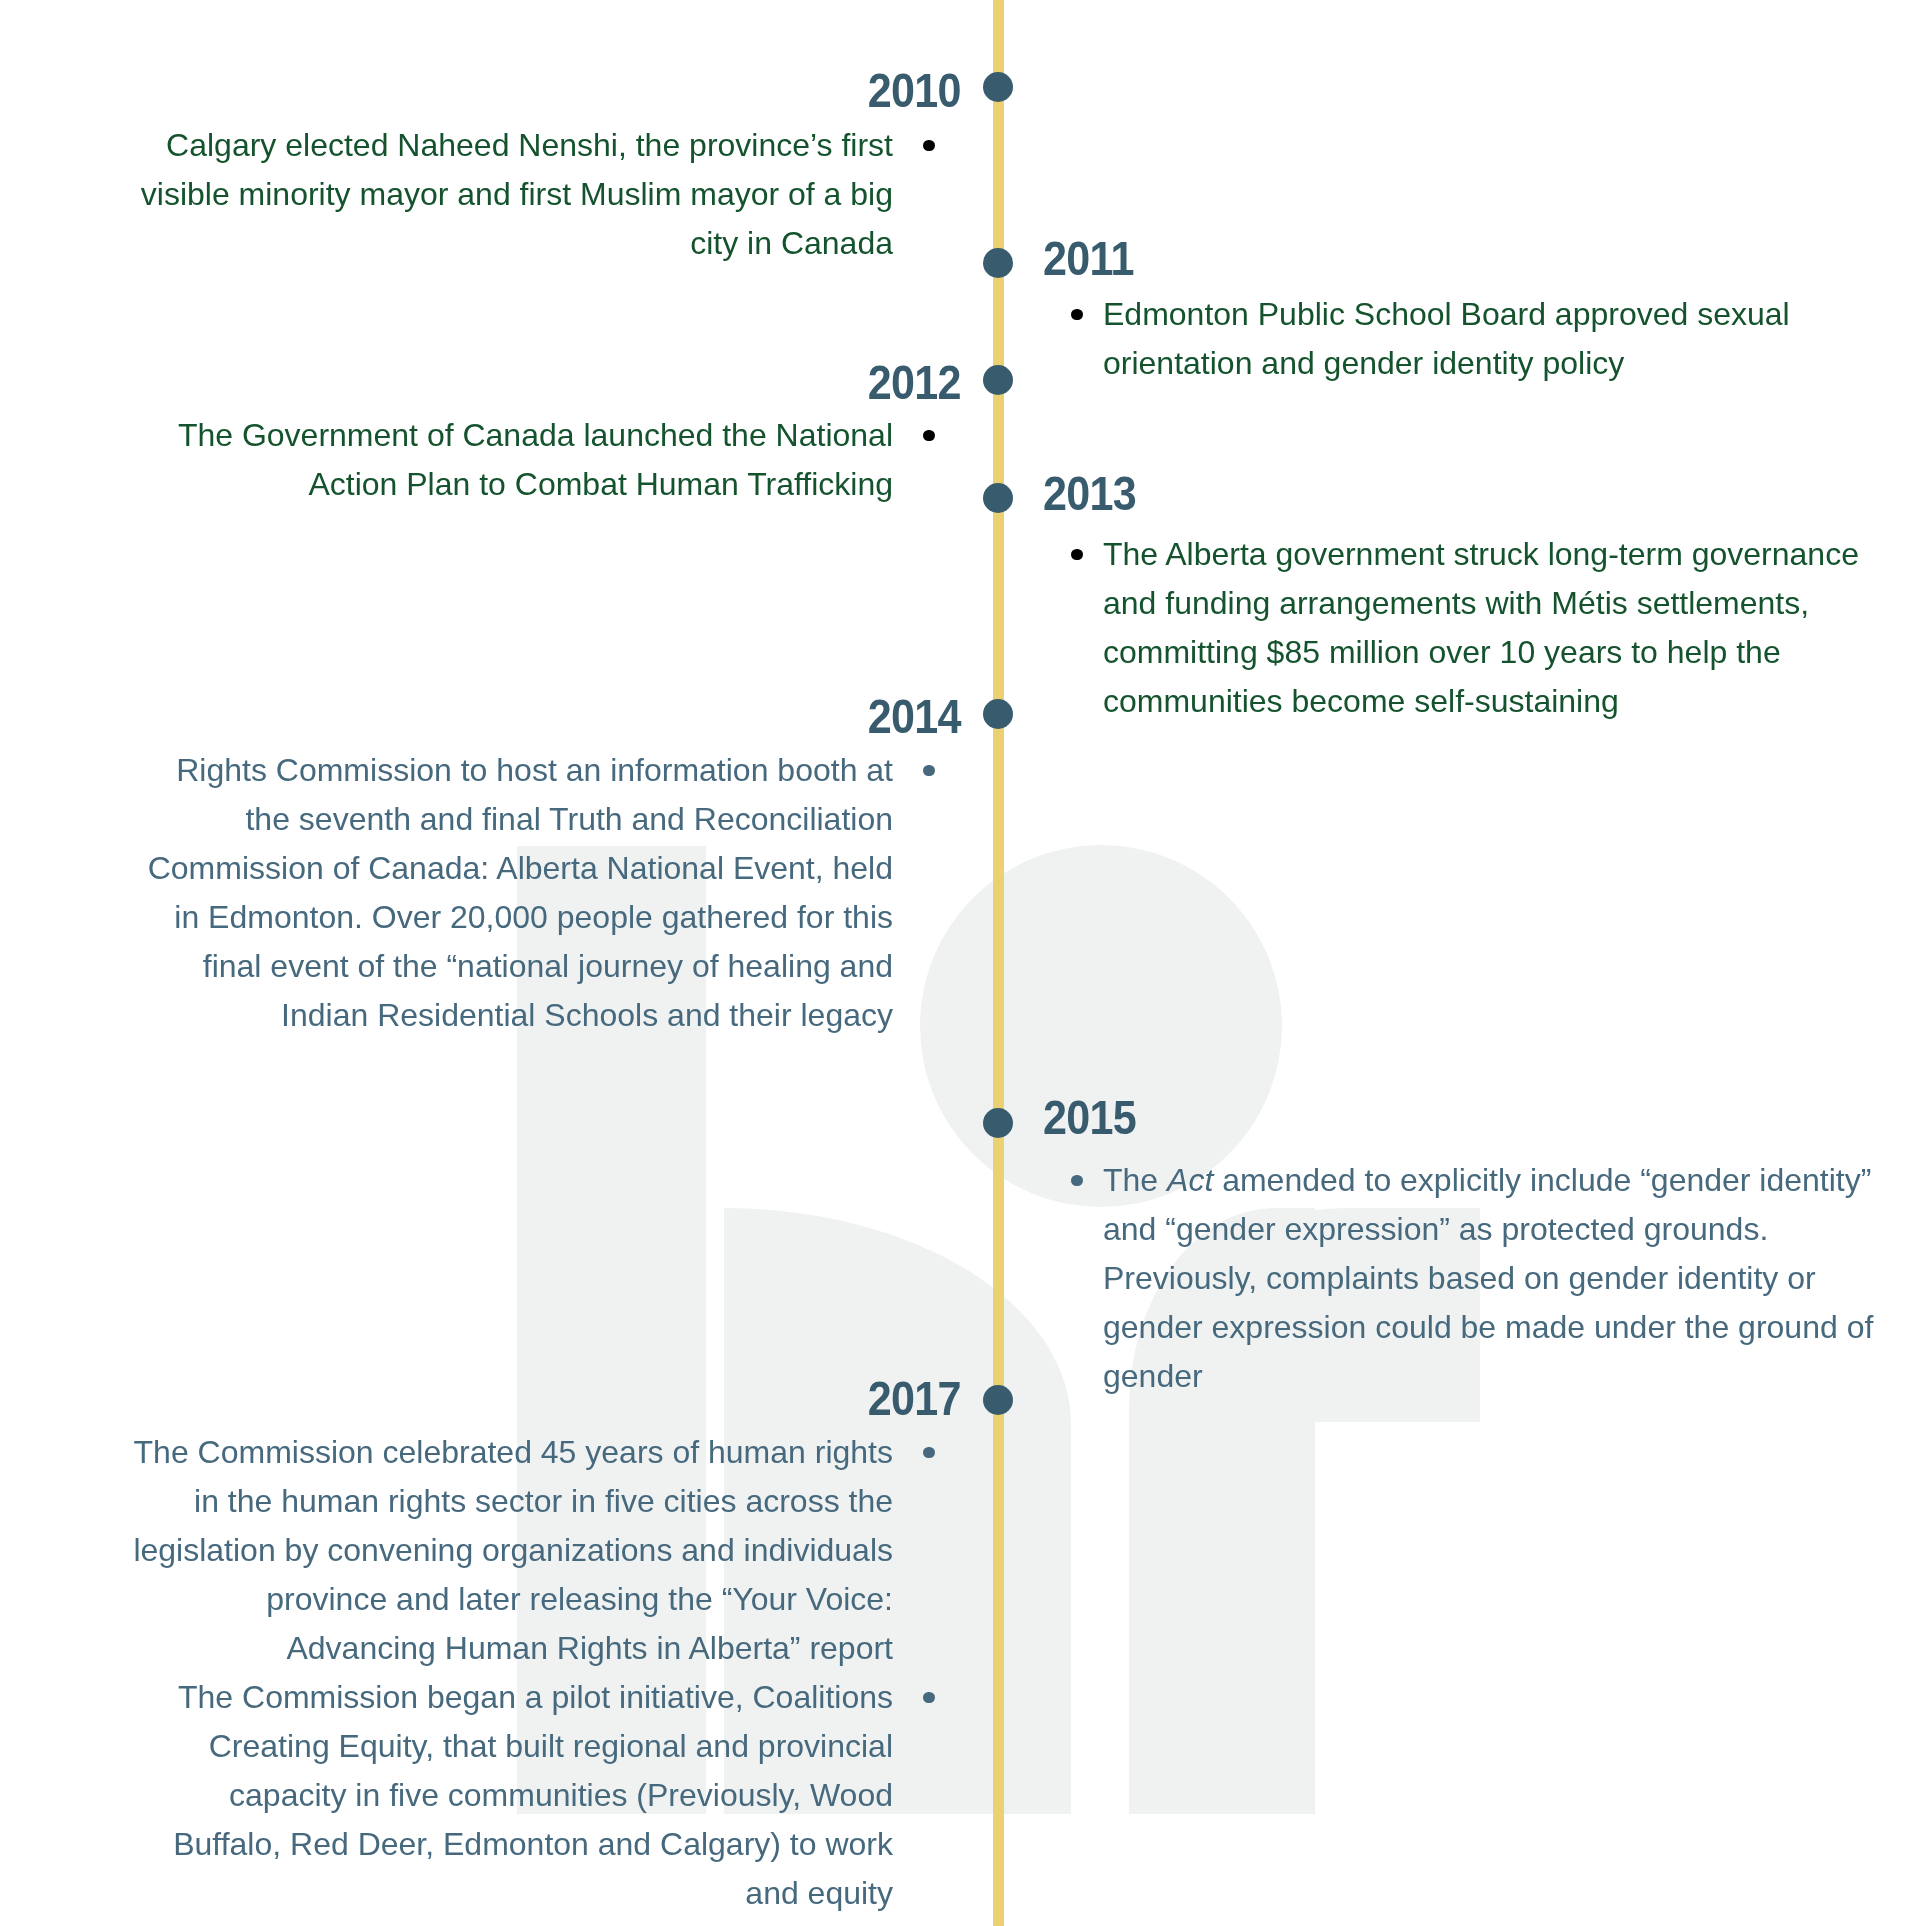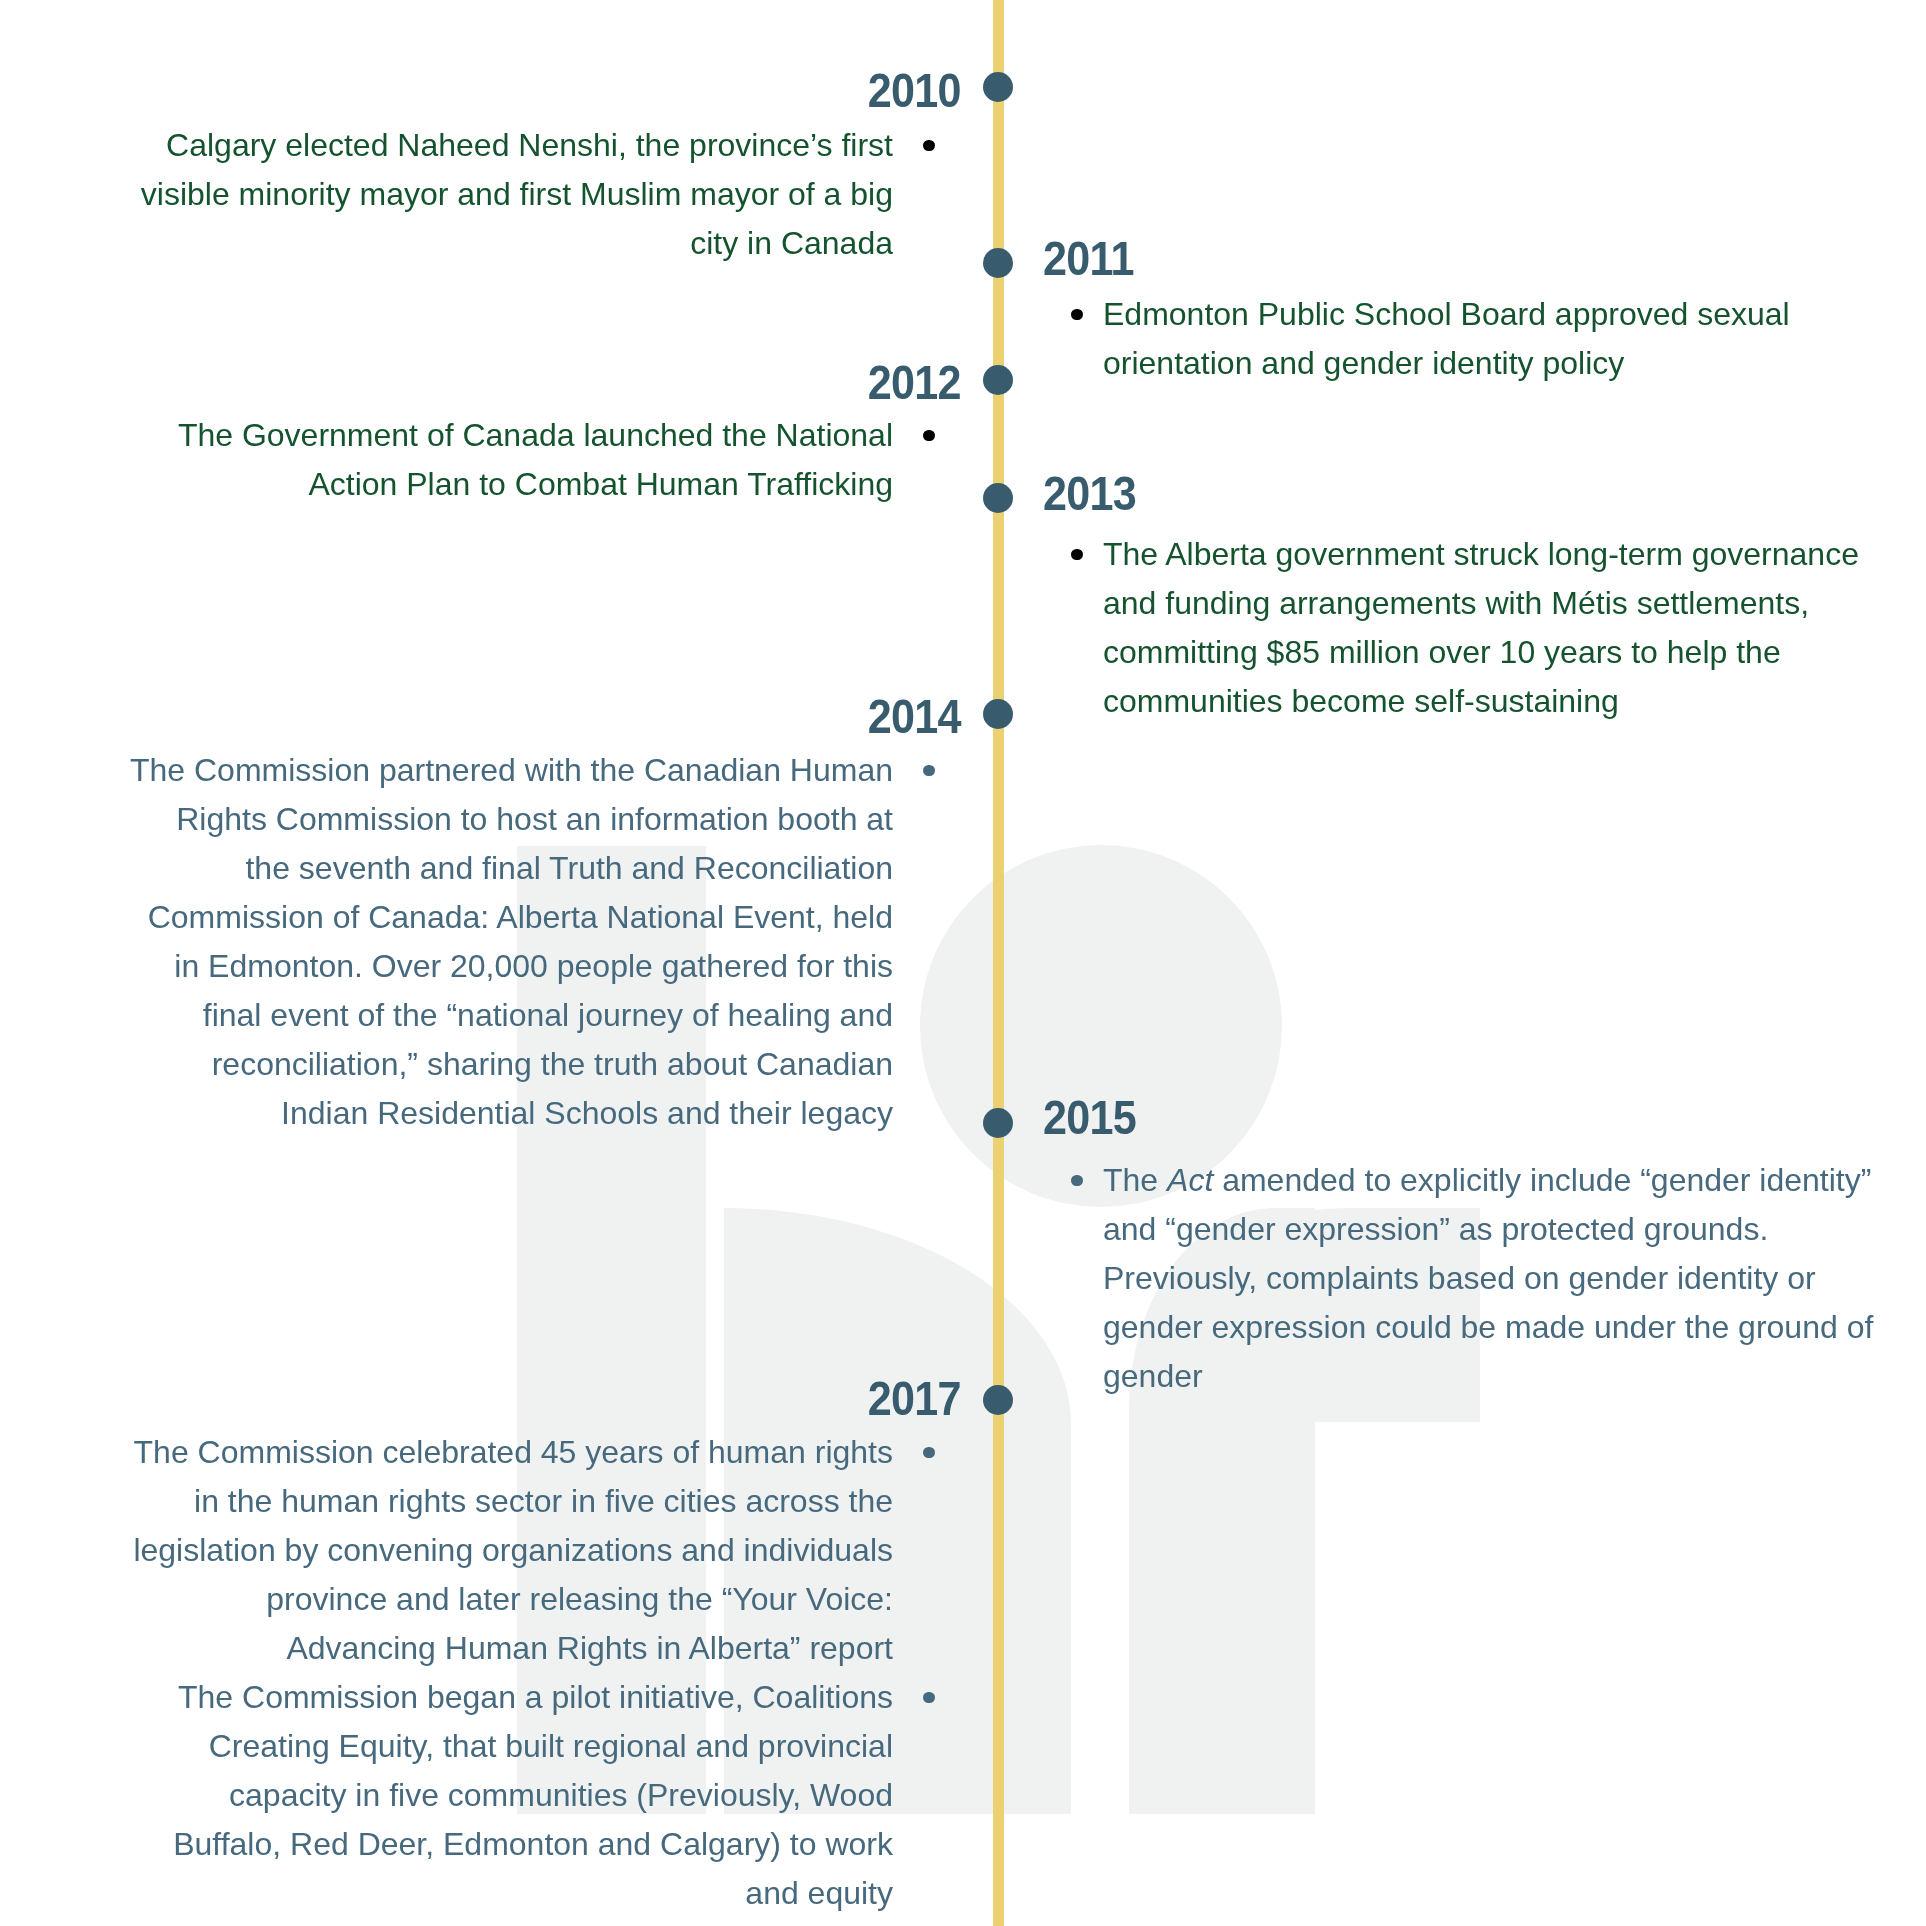--- a/index.html
+++ b/index.html
@@ -102,27 +102,25 @@
     <span class="line">The Alberta government struck long-term governance</span>
     <span class="line">and funding arrangements with Métis settlements,</span>
     <span class="line">committing $85 million over 10 years to help the</span>
     <span class="line">communities become self-sustaining</span>
   </div>
 </div>
 
 <div class="block left" style="top:746px;">
   <div class="item c-blue">
     <span class="bullet"></span>
-    <span class="line">The Commission partnered with the Canadian Human</span>
     <span class="line">Rights Commission to host an information booth at</span>
     <span class="line">the seventh and final Truth and Reconciliation</span>
     <span class="line">Commission of Canada: Alberta National Event, held</span>
     <span class="line">in Edmonton. Over 20,000 people gathered for this</span>
     <span class="line">final event of the “national journey of healing and</span>
-    <span class="line">reconciliation,” sharing the truth about Canadian</span>
     <span class="line">Indian Residential Schools and their legacy</span>
   </div>
 </div>
 
 <div class="block right" style="top:1156px;">
   <div class="item c-blue">
     <span class="bullet"></span>
     <span class="line"><span>The </span><i>Act</i><span> amended to explicitly include “gender identity”</span></span>
     <span class="line">and “gender expression” as protected grounds.</span>
     <span class="line">Previously, complaints based on gender identity or</span>

